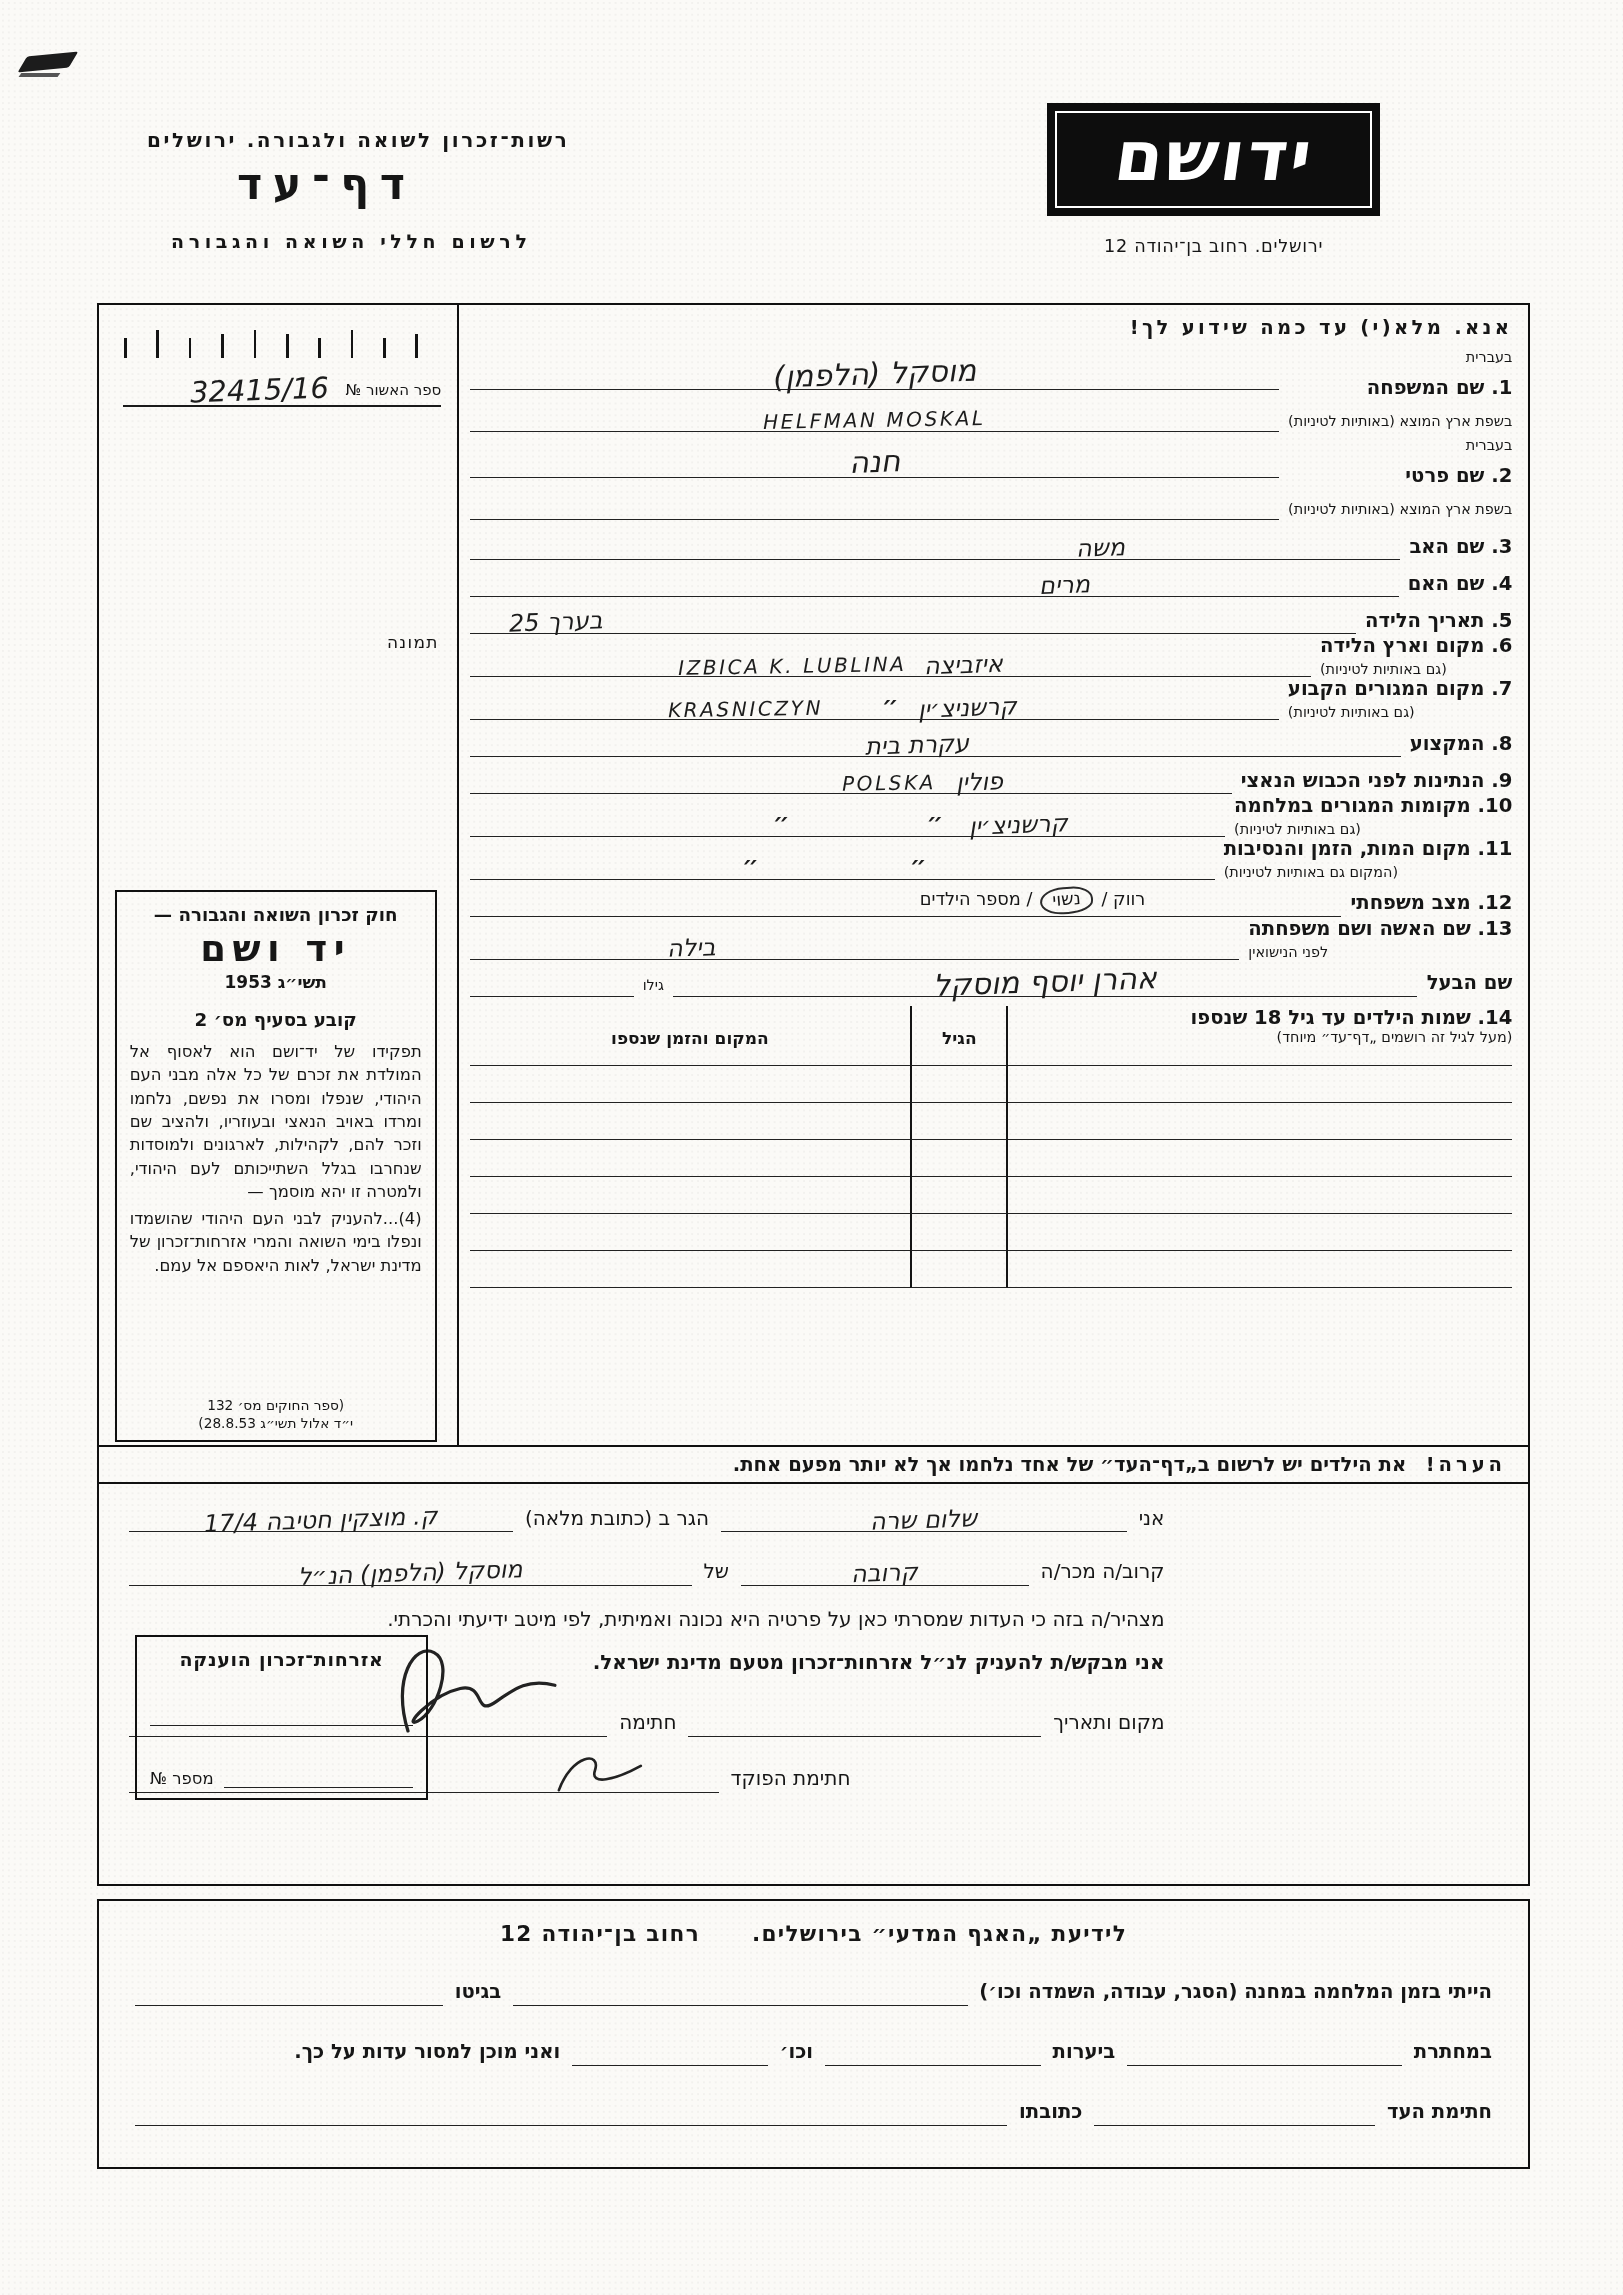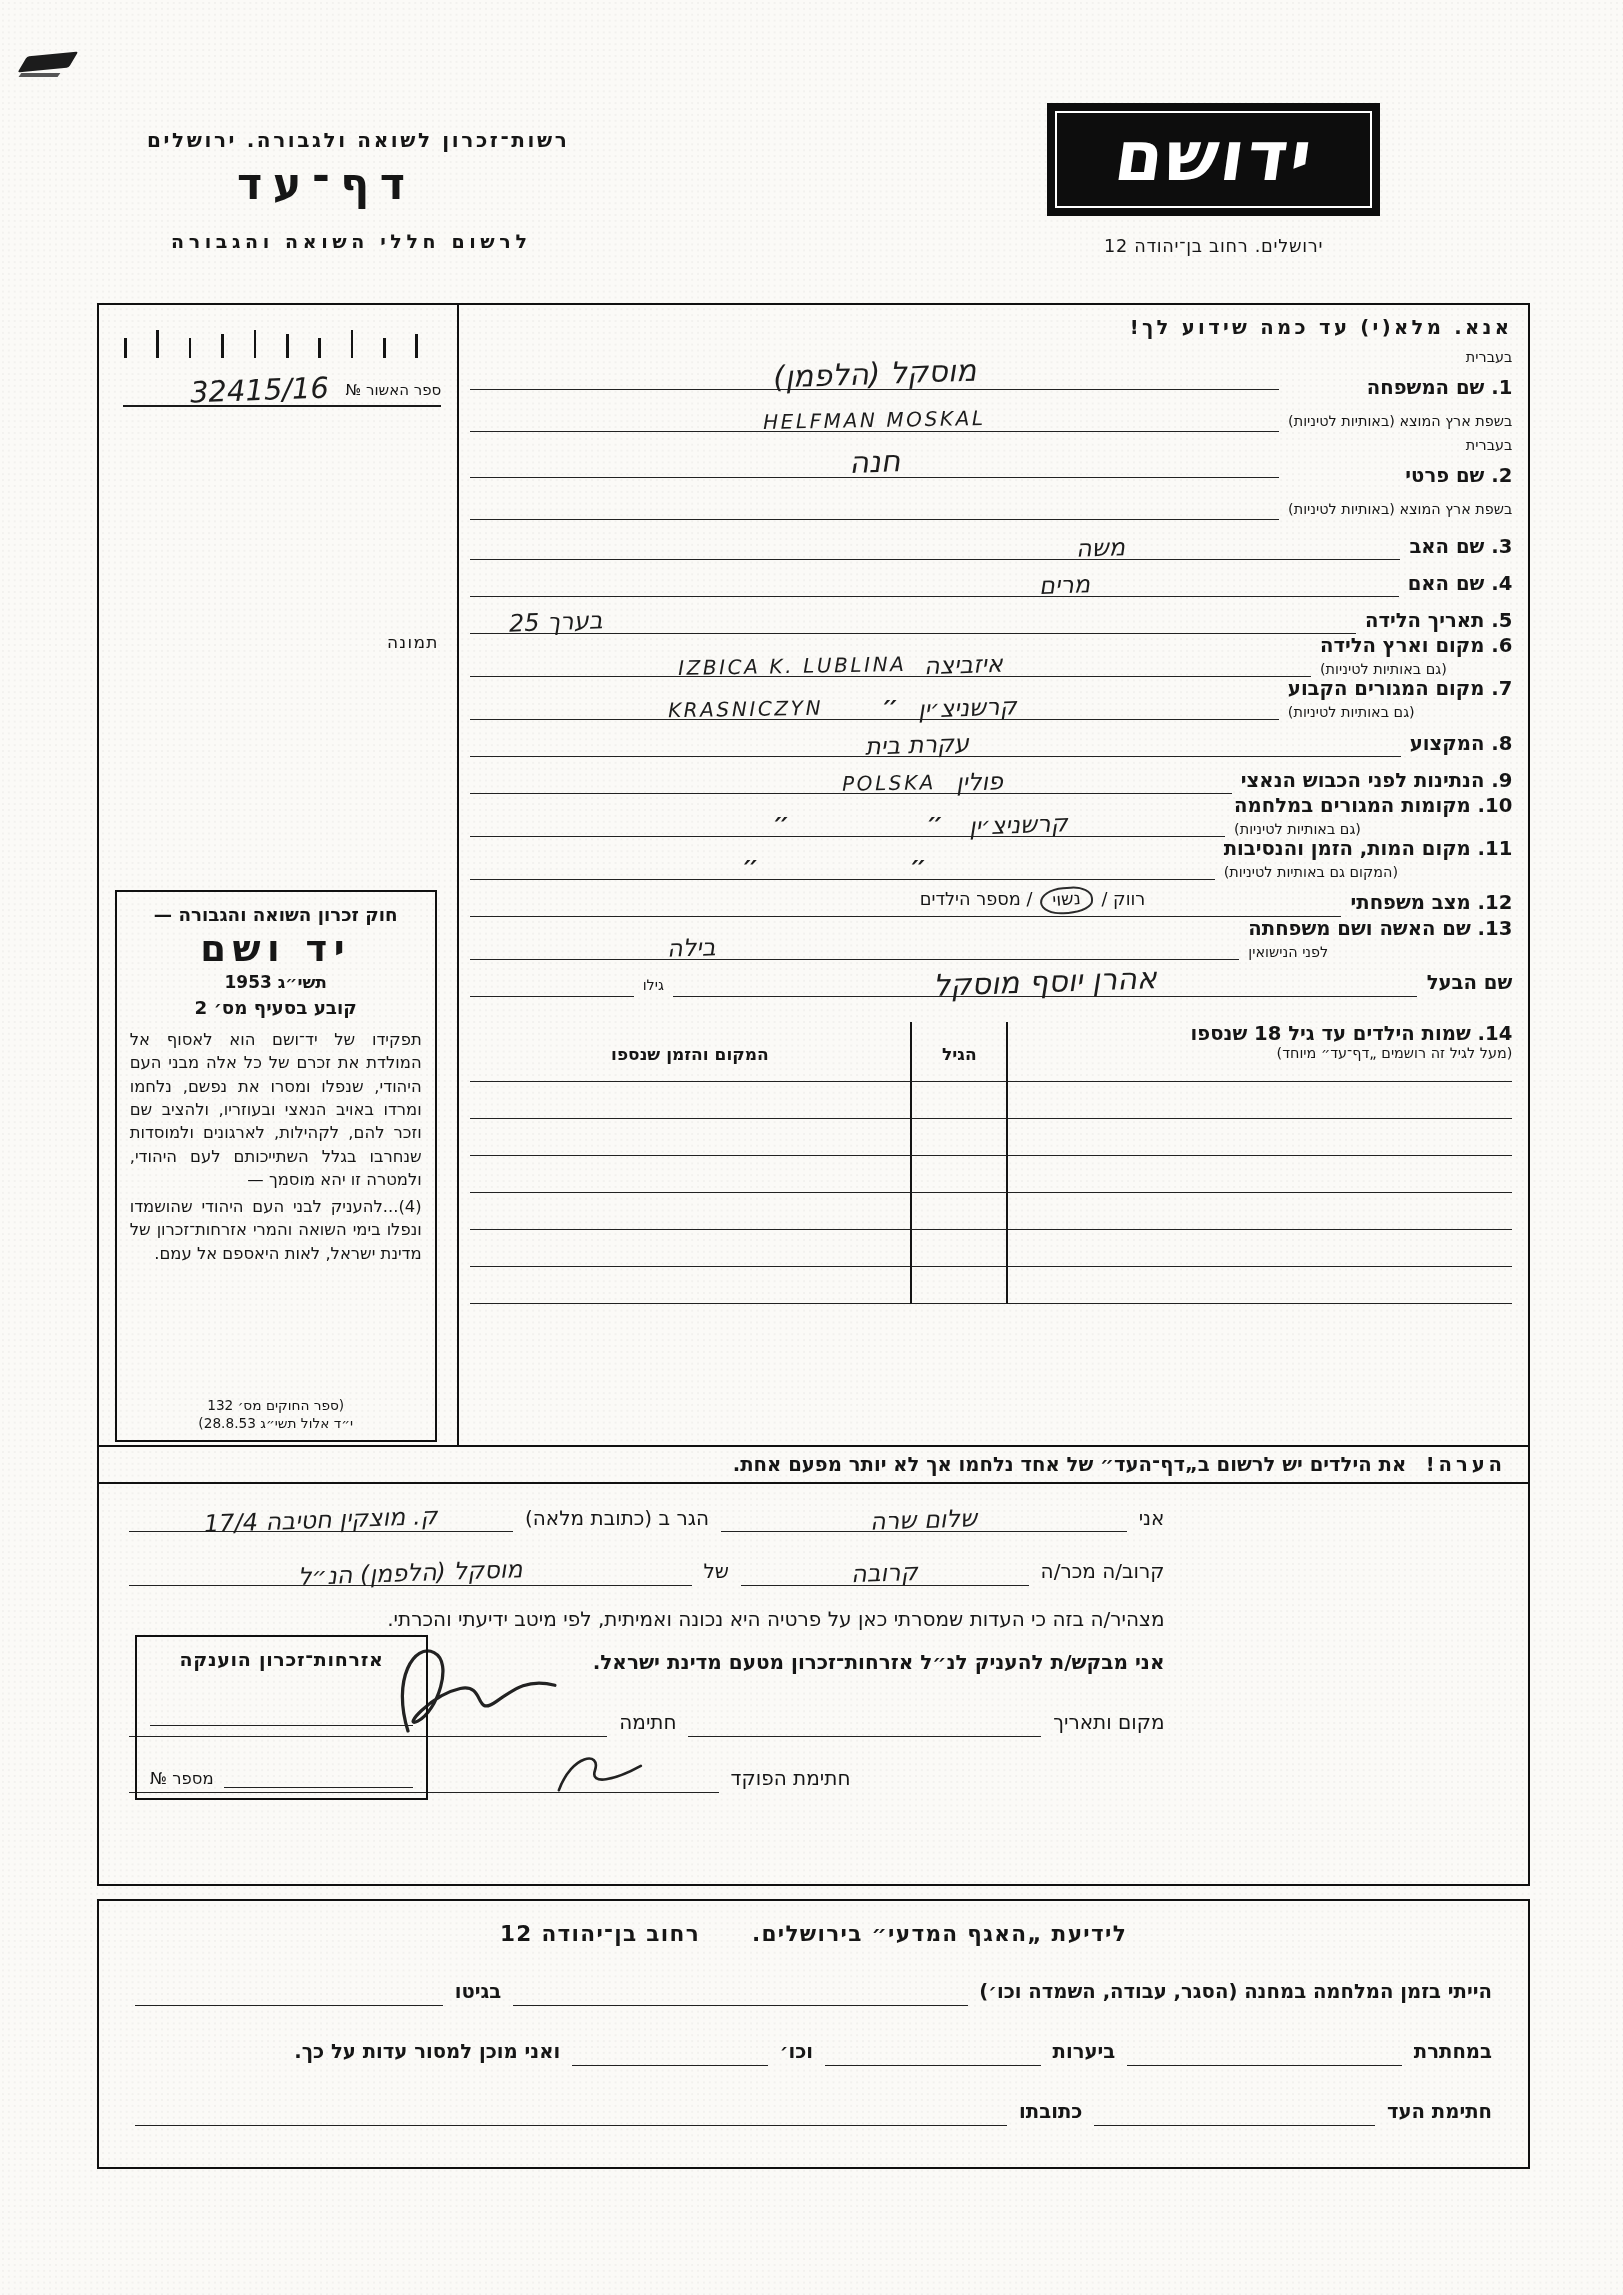--- a/index.html
+++ b/index.html
@@ -56,21 +56,21 @@
   .fblock { display:flex; align-items:stretch; gap:9.2px; margin-bottom:3.9px; }
   .fblock .lblcol { display:flex; flex-direction:column; justify-content:space-between; padding:1.3px 0 2.6px 0; }
   .fblock .linescol { flex:1; display:flex; flex-direction:column; justify-content:flex-end; }
   .fblock .linescol .wline { flex:0 0 42px; }
 
   .circled { display:inline-block; border:2px solid #2b2b2b; padding:0 10.5px 2.6px 10.5px;
              border-radius:58% 52% 62% 55% / 68% 62% 58% 64%; transform:rotate(-4deg); }
   .opts { display:flex; gap:7.9px; align-items:baseline; font-size:17.7px; margin-right:196px; margin-bottom:2.6px;}
 
   
-  .ctable { margin-top:25px; }
+  .ctable { margin-top:9px; }
   .crow { display:flex; }
   .crow > div { border-bottom:1.3px solid #222; }
   .cname { width:504px; }
   .cage  { width:98px; border-right:2px solid #141414; border-left:2px solid #141414;
            text-align:center; }
   .cplace{ flex:1; text-align:center; }
   .chead { height:60px; }
   .chead .cname { text-align:right; padding-left:5.2px; }
   .chead .cage, .chead .cplace { display:flex; align-items:flex-end; justify-content:center;
            font-weight:bold; font-size:17px; padding-bottom:17px; }
@@ -85,21 +85,21 @@
               display:flex; align-items:flex-end; gap:17px; padding-bottom:1.3px; }
   .cert-label { font-size:15px; padding-bottom:5.2px; }
   .photo-label { position:absolute; top:327px; right:18.3px; font-size:17px; letter-spacing:1.3px; }
 
   .law-box { position:absolute; top:585px; left:15.7px; width:322px; bottom:2.6px;
              border:2.6px solid #101010; padding:11.8px 13px 7.9px 13px;
              display:flex; flex-direction:column; text-align:center; }
   .law-t1 { font-weight:bold; font-size:18.3px; }
   .law-t2 { font-weight:bold; font-size:37px; letter-spacing:6.5px; margin-top:2.6px; }
   .law-year { font-size:17px; font-weight:bold; margin-top:1.3px; }
-  .law-t3 { font-weight:bold; font-size:18.3px; margin-top:5px; }
+  .law-t3 { font-weight:bold; font-size:18.3px; margin-top:17px; }
   .law-body { text-align:justify; font-size:16.4px; line-height:1.42; margin-top:10.5px; }
   .law-clause { text-align:justify; font-size:16.4px; line-height:1.42; margin-top:3.9px; }
   .law-foot { margin-top:auto; font-size:13.7px; line-height:1.35; }
 
   
   .note-band { height:39px; border-top:2px solid #101010; border-bottom:2px solid #101010;
                display:flex; align-items:center; gap:19.6px; padding:0 22px;
                font-weight:bold; font-size:19.6px; }
   .note-label { letter-spacing:3.9px; }
 

